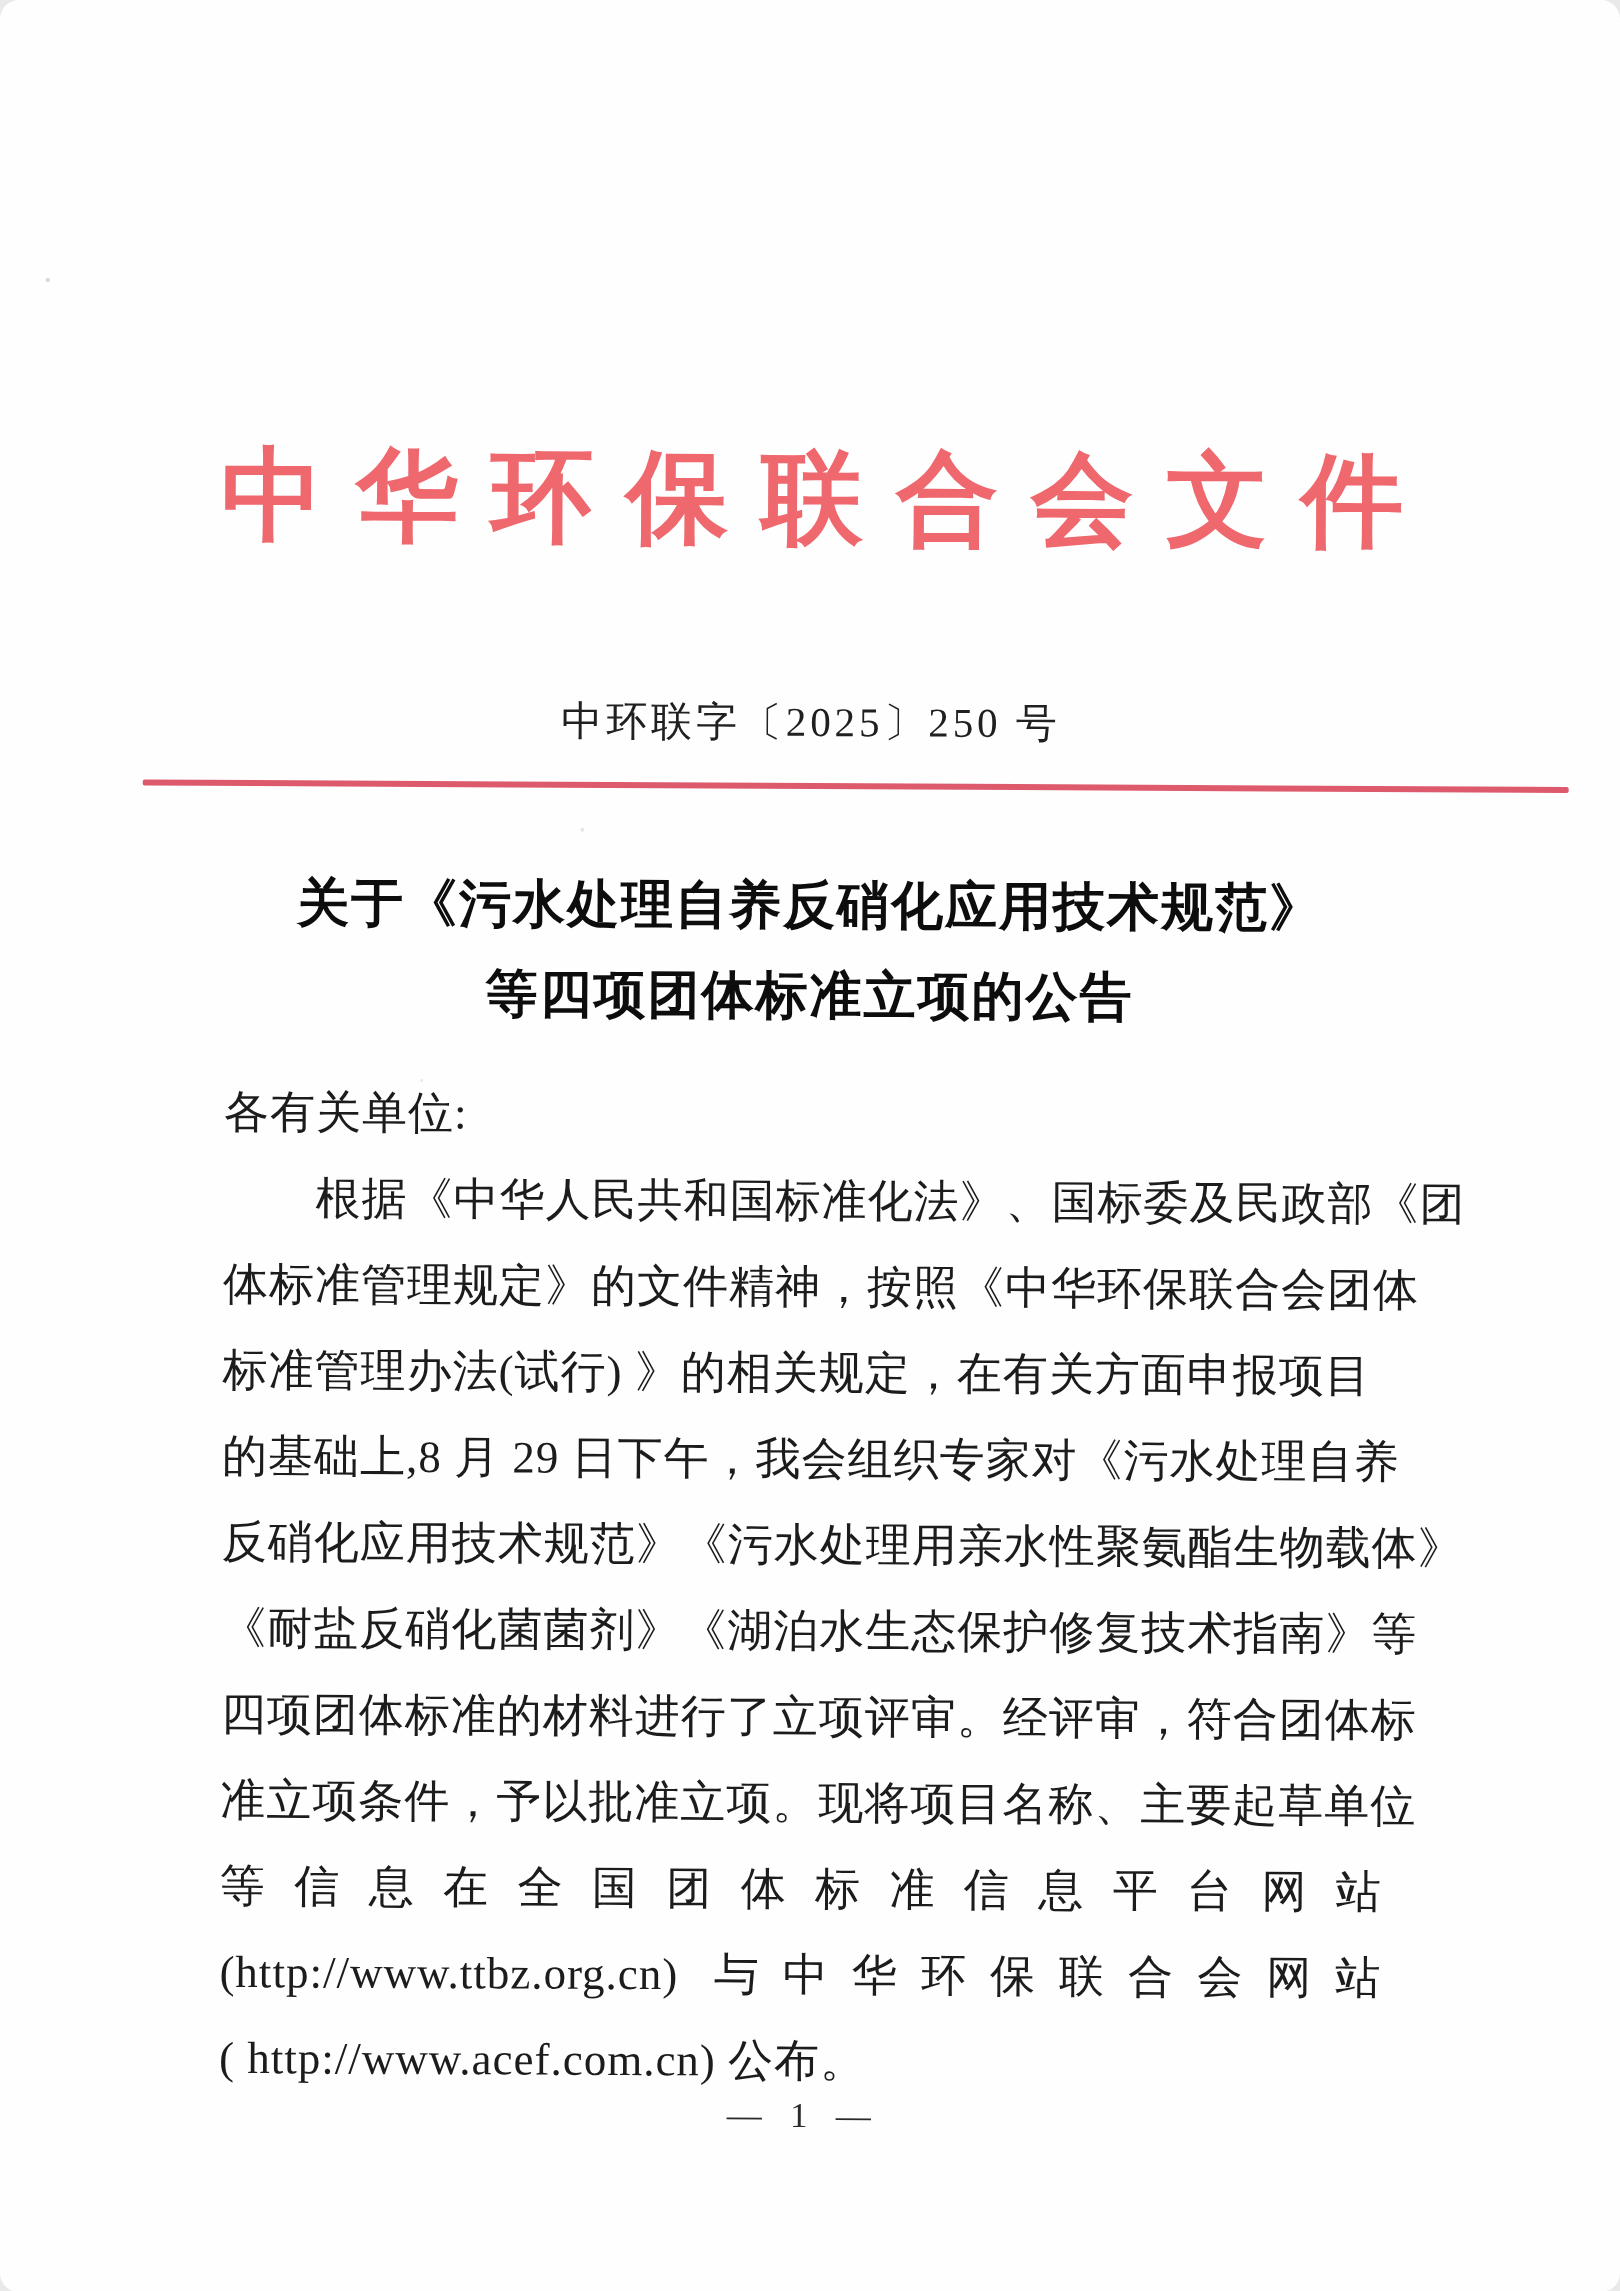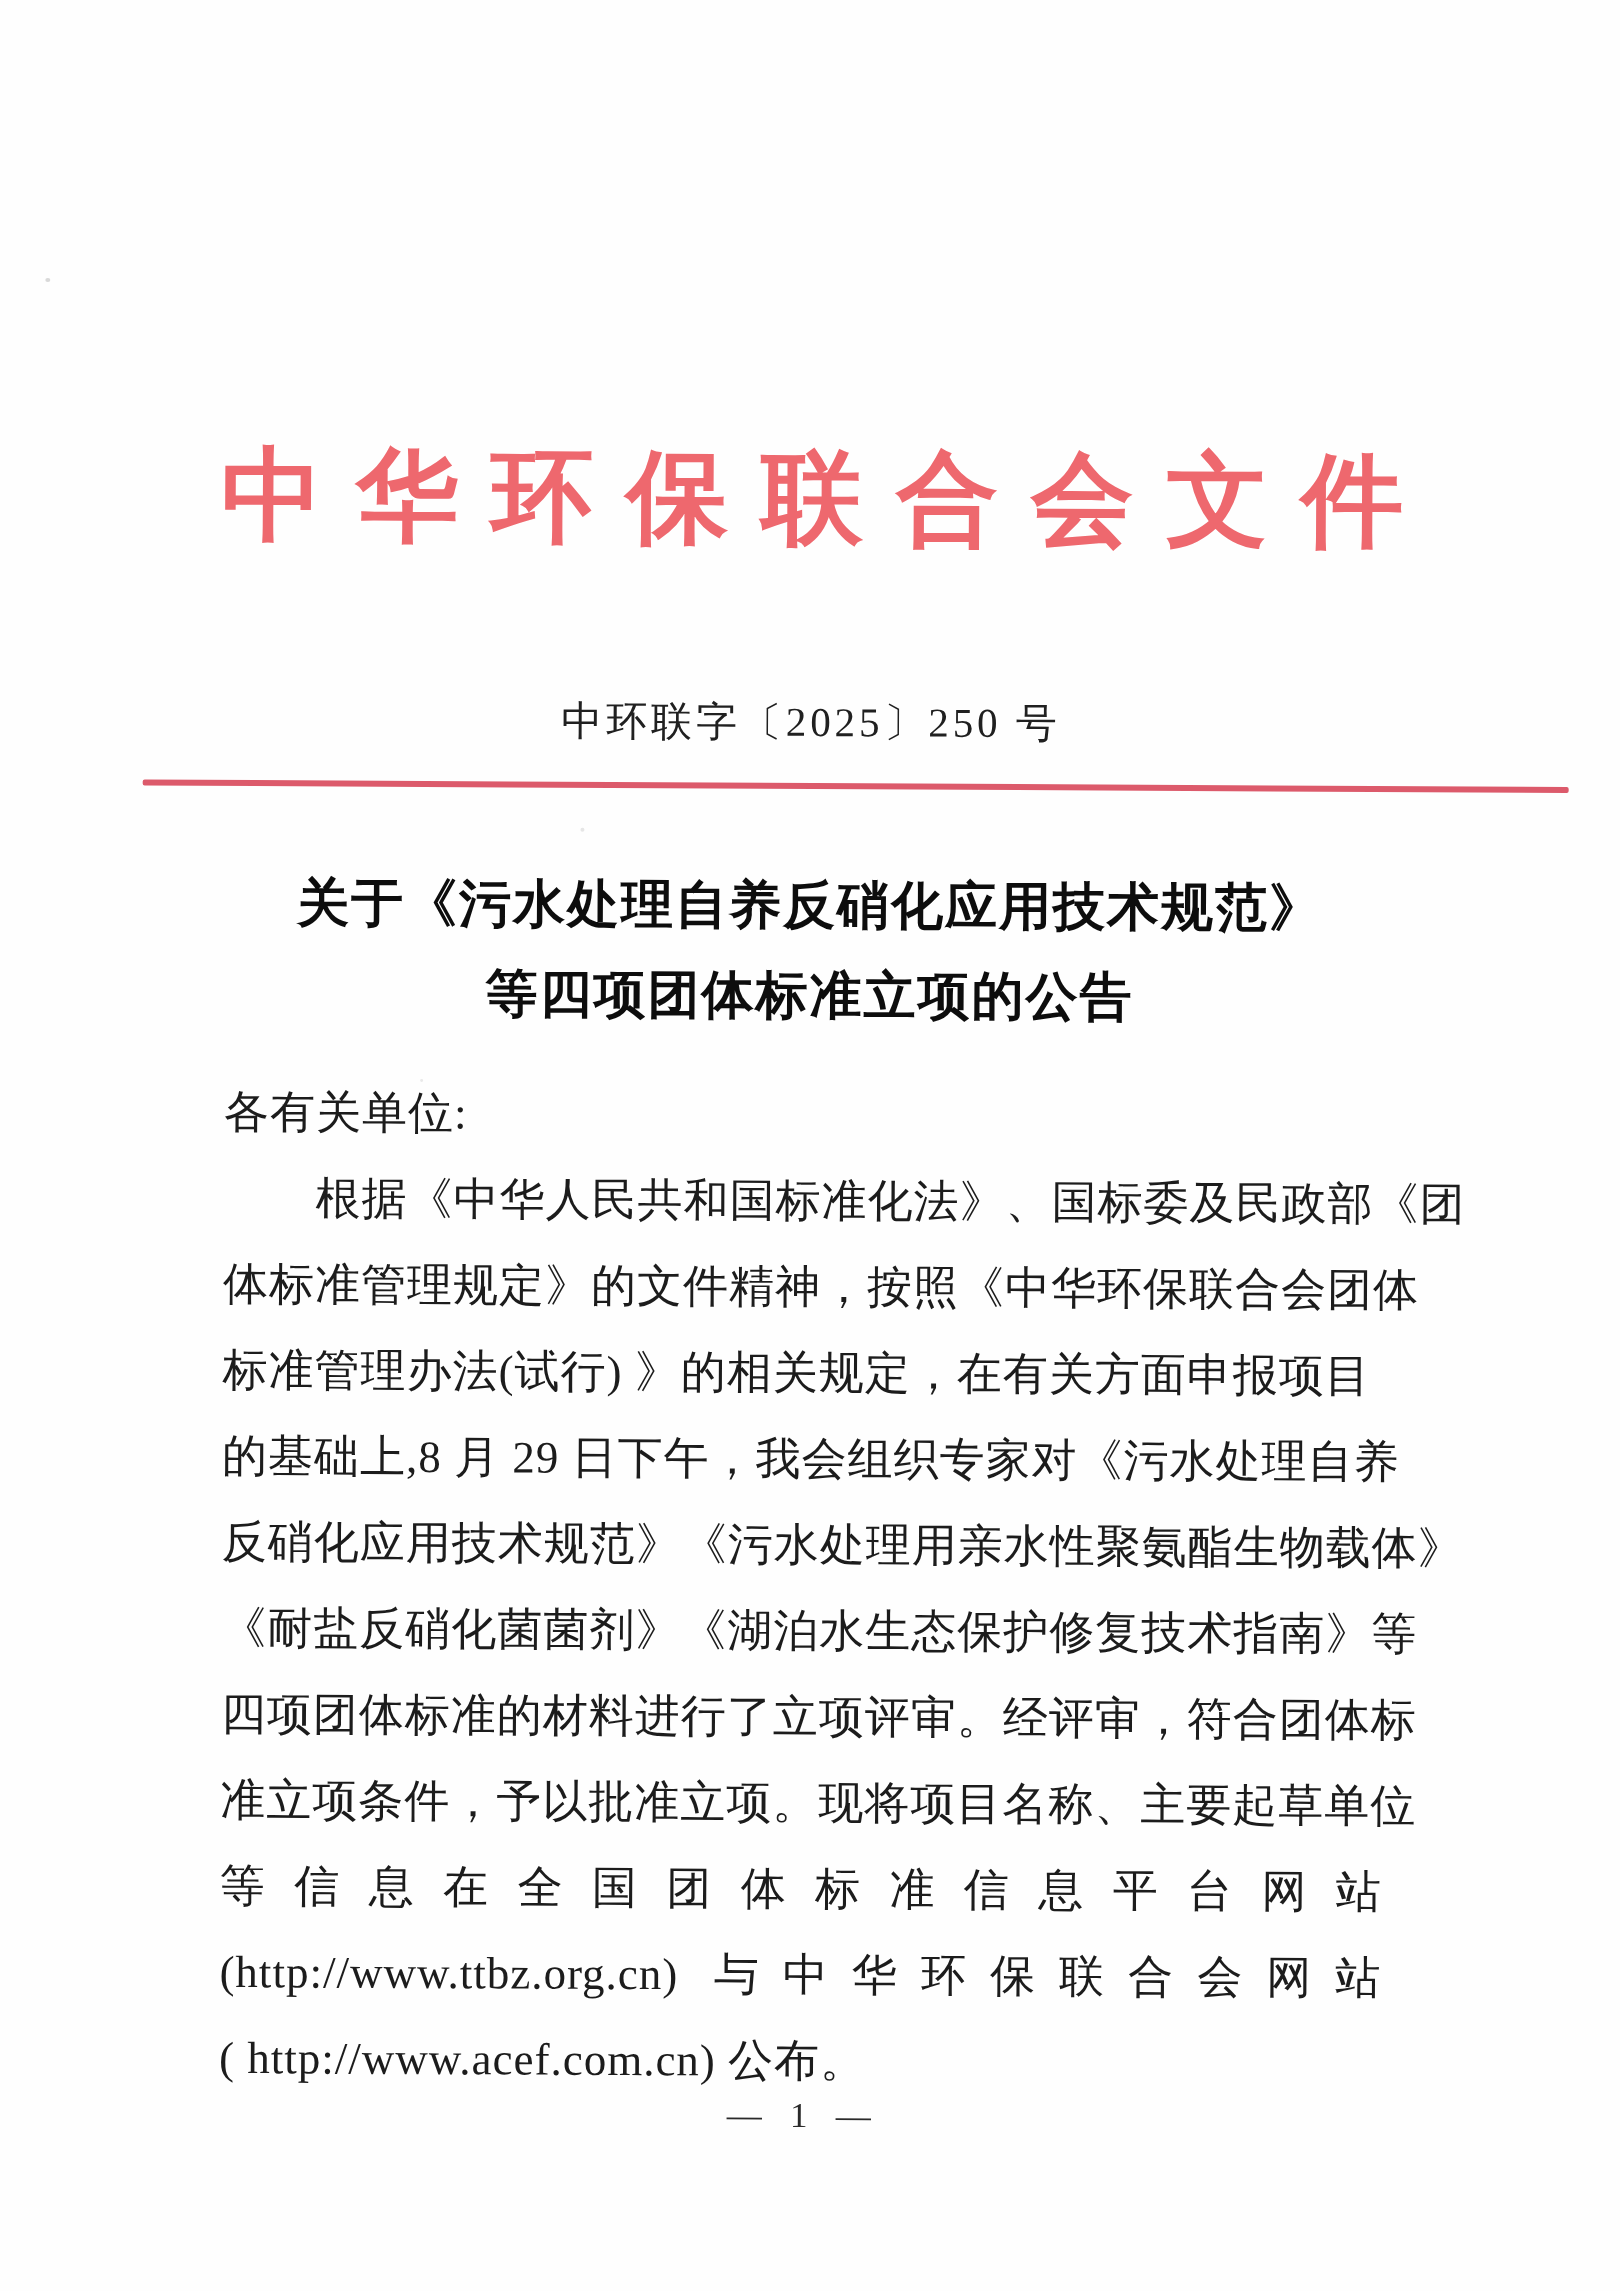--- a/index.html
+++ b/index.html
@@ -7,20 +7,21 @@
   body {
     width: 1620px; height: 2292px;
     font-family: "Liberation Serif", "DejaVu Serif", serif;
   }
   .page {
     position: relative;
     width: 1620px; height: 2292px;
     background: #fefefe;
     overflow: hidden;
     color: #1f1f1f;
+    border-radius: 19px;
   }
   
   .skew {
     position: absolute; inset: 0;
     transform: rotate(0.3deg);
     transform-origin: 50% 40%;
   }
   .org-title {
     position: absolute; top: 443px; left: 0; right: 0;
     text-align: center;

